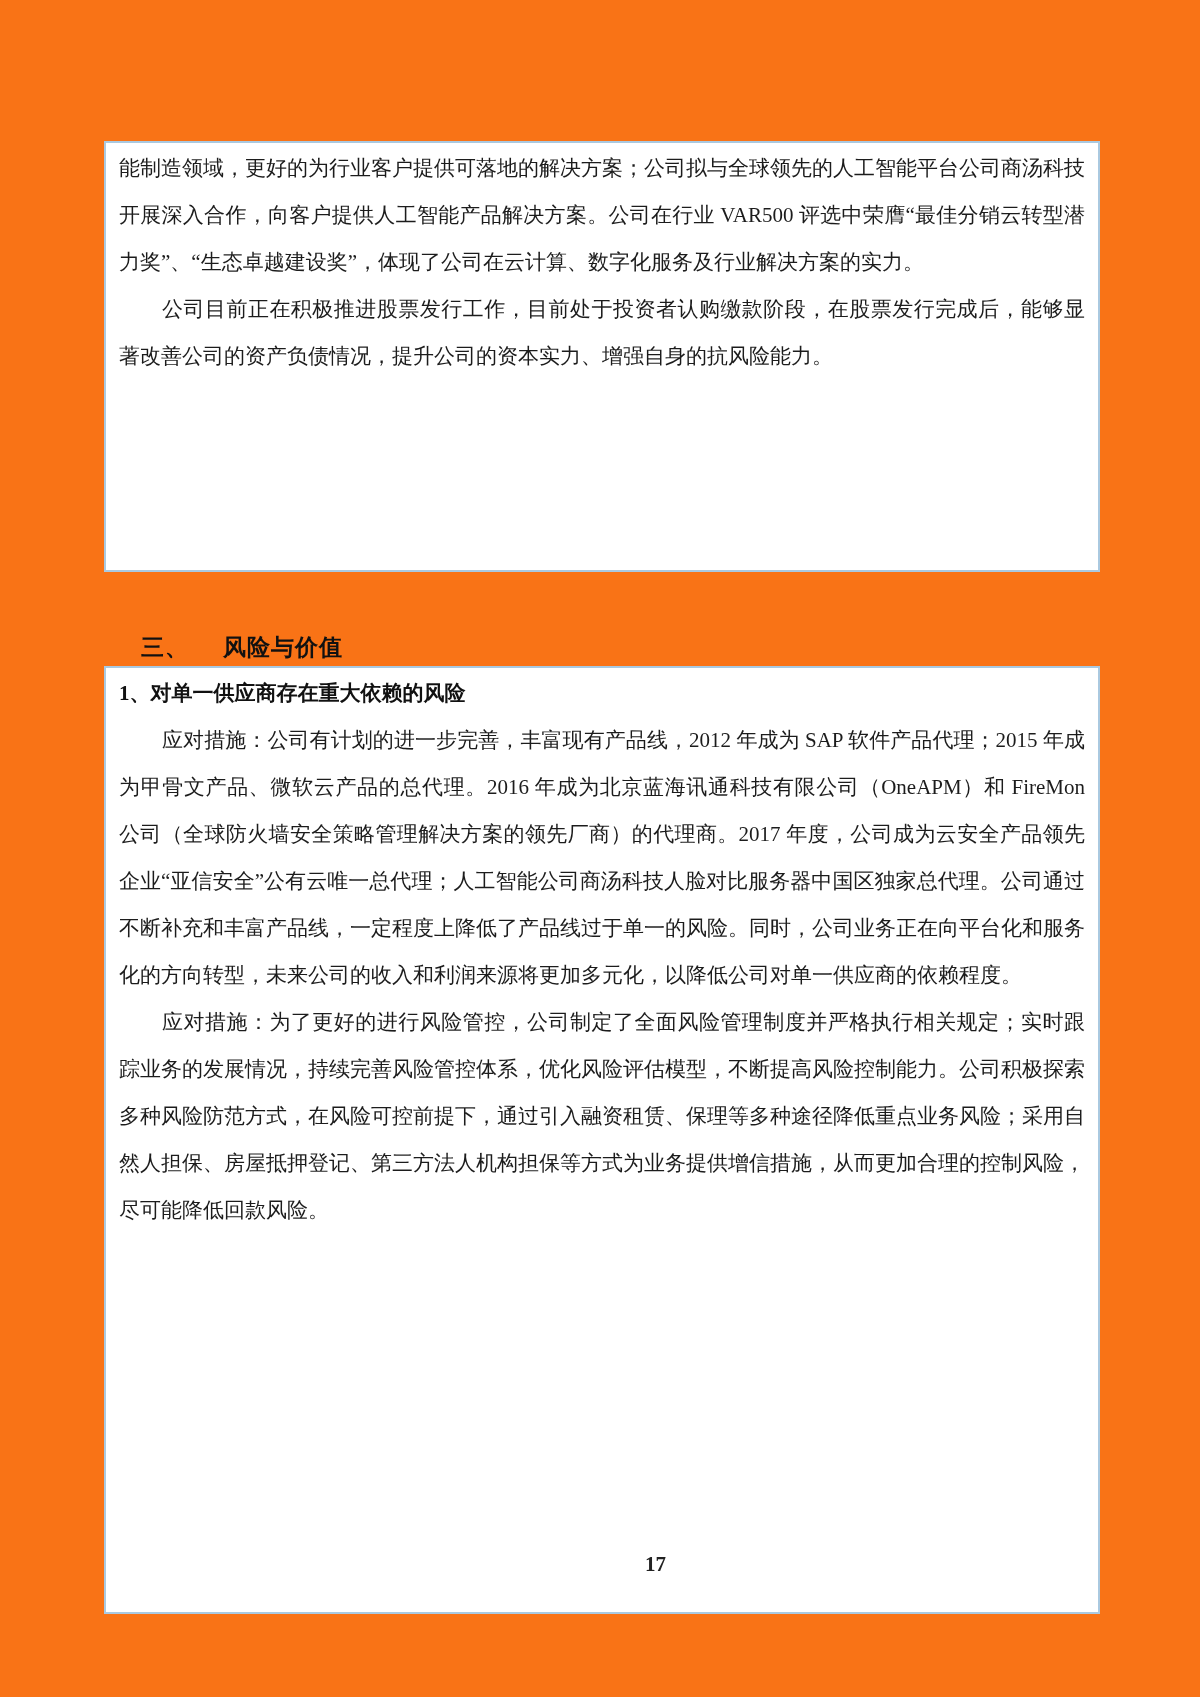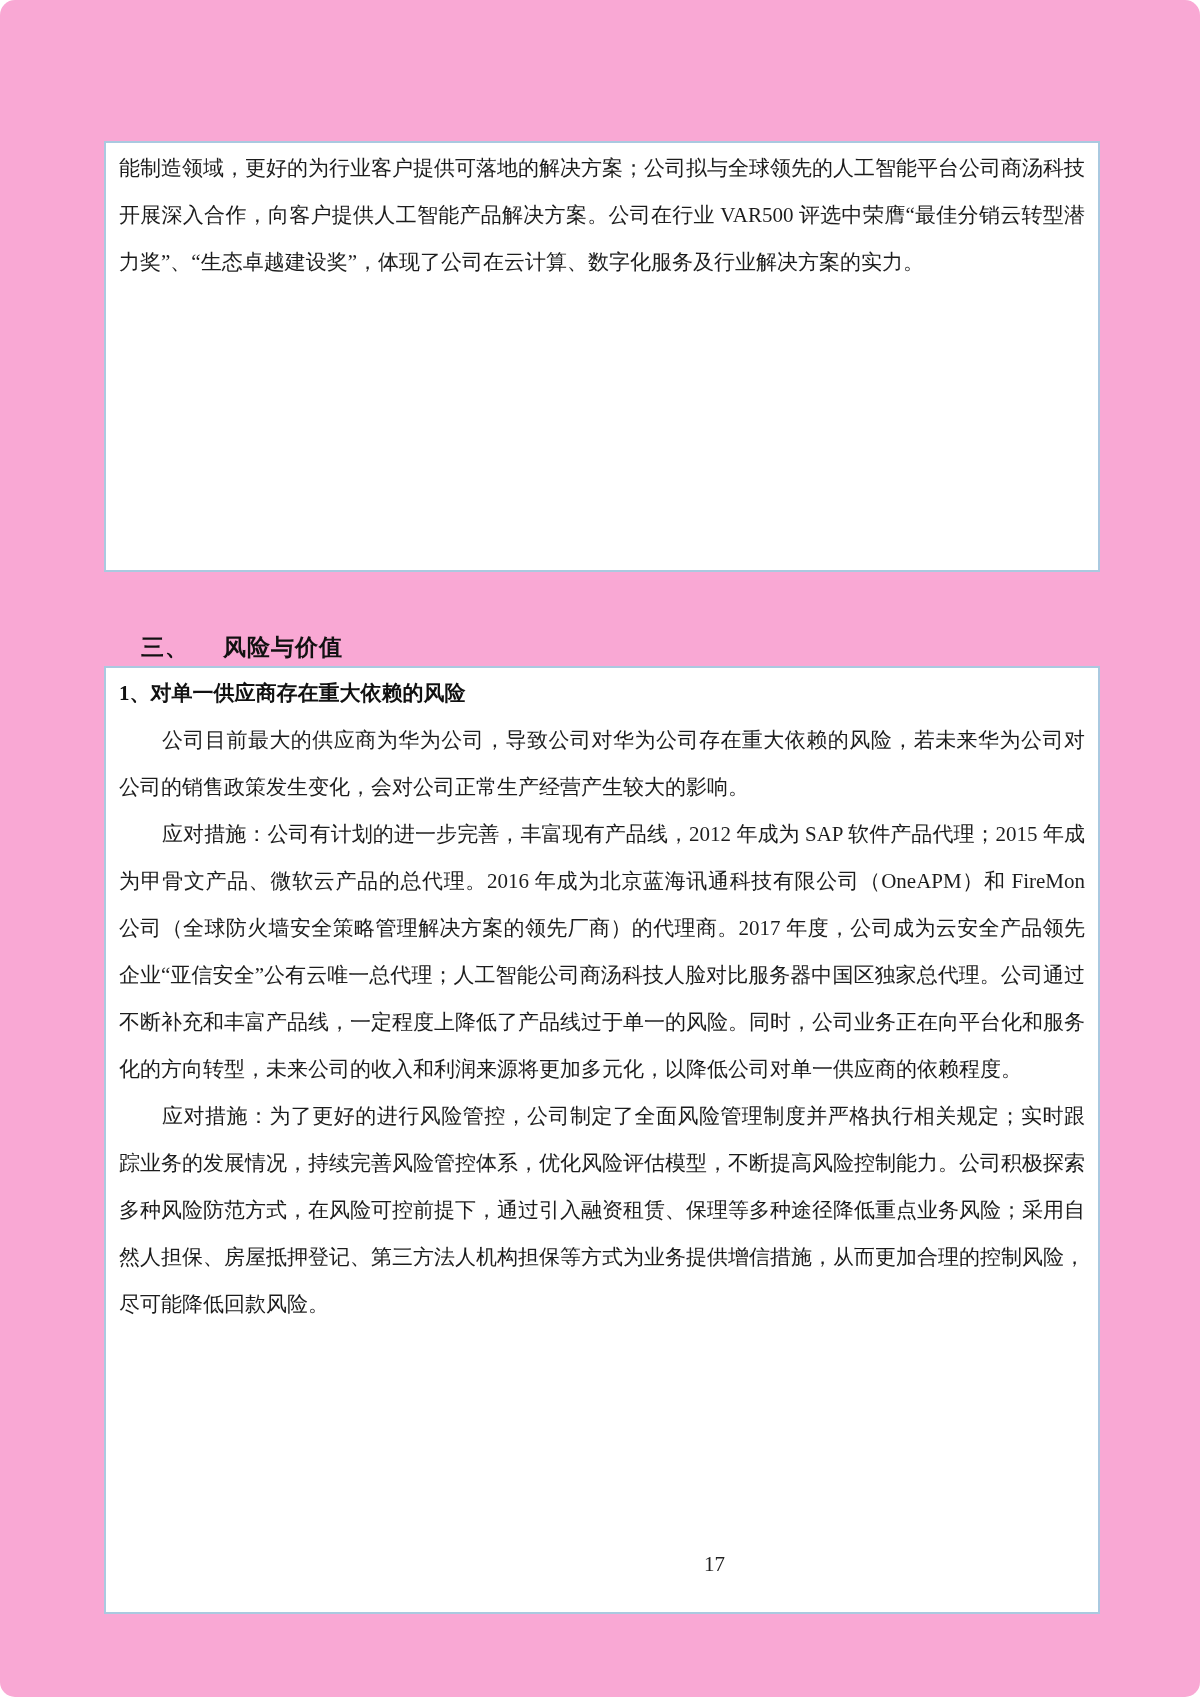--- a/index.html
+++ b/index.html
@@ -11,22 +11,21 @@
     height: 1697px;
     background: #ffffff;
     position: relative;
     font-family: "Liberation Serif", "DejaVu Serif", serif;
     color: #1c1c1c;
     overflow: hidden;
   }
   .doc-page {
     position: absolute;
     inset: 0;
-    background: #f9a8d4;
-    border-radius: 15px;
+    background: #f97316;
   }
   .box {
     position: absolute;
     left: 104px;
     width: 996px;
     box-sizing: border-box;
     border: 2px solid #aac9e0;
     background: #ffffff;
     padding: 2px 13px 4px 13px;
   }
@@ -69,41 +68,42 @@
   }
   .section-heading .numeral {
     display: inline-block;
     width: 82px;
   }
   .page-number {
     position: absolute;
     top: 1549px;
     left: 645px;
     width: 80px;
-    text-align: right;
+    text-align: left;
     font-size: 21px;
     line-height: 30px;
     color: #222222;
+    font-weight: bold;
   }
 </style>
 </head>
 <body>
 
 <main class="doc-page">
 
   <section class="box box-summary">
     <p class="para">能制造领域，更好的为行业客户提供可落地的解决方案；公司拟与全球领先的人工智能平台公司商汤科技开展深入合作，向客户提供人工智能产品解决方案。公司在行业 VAR500 评选中荣膺“最佳分销云转型潜力奖”、“生态卓越建设奖”，体现了公司在云计算、数字化服务及行业解决方案的实力。</p>
+    <p class="para indent">公司目前正在积极推进股票发行工作，目前处于投资者认购缴款阶段，在股票发行完成后，能够显著改善公司的资产负债情况，提升公司的资本实力、增强自身的抗风险能力。</p>
   </section>
 
   <h2 class="section-heading">
     <span class="numeral">三、</span><span>风险与价值</span>
   </h2>
 
   <section class="box box-risk">
     <p class="risk-heading">1、对单一供应商存在重大依赖的风险</p>
-    <p class="para indent">公司目前最大的供应商为华为公司，导致公司对华为公司存在重大依赖的风险，若未来华为公司对公司的销售政策发生变化，会对公司正常生产经营产生较大的影响。</p>
     <p class="para indent">应对措施：公司有计划的进一步完善，丰富现有产品线，2012 年成为 SAP 软件产品代理；2015 年成为甲骨文产品、微软云产品的总代理。2016 年成为北京蓝海讯通科技有限公司（OneAPM）和 FireMon 公司（全球防火墙安全策略管理解决方案的领先厂商）的代理商。2017 年度，公司成为云安全产品领先企业“亚信安全”公有云唯一总代理；人工智能公司商汤科技人脸对比服务器中国区独家总代理。公司通过不断补充和丰富产品线，一定程度上降低了产品线过于单一的风险。同时，公司业务正在向平台化和服务化的方向转型，未来公司的收入和利润来源将更加多元化，以降低公司对单一供应商的依赖程度。</p>
     <p class="para indent">应对措施：为了更好的进行风险管控，公司制定了全面风险管理制度并严格执行相关规定；实时跟踪业务的发展情况，持续完善风险管控体系，优化风险评估模型，不断提高风险控制能力。公司积极探索多种风险防范方式，在风险可控前提下，通过引入融资租赁、保理等多种途径降低重点业务风险；采用自然人担保、房屋抵押登记、第三方法人机构担保等方式为业务提供增信措施，从而更加合理的控制风险，尽可能降低回款风险。</p>
   </section>
 
   <div class="page-number">17</div>
 
 </main>
 
 </body></html>

